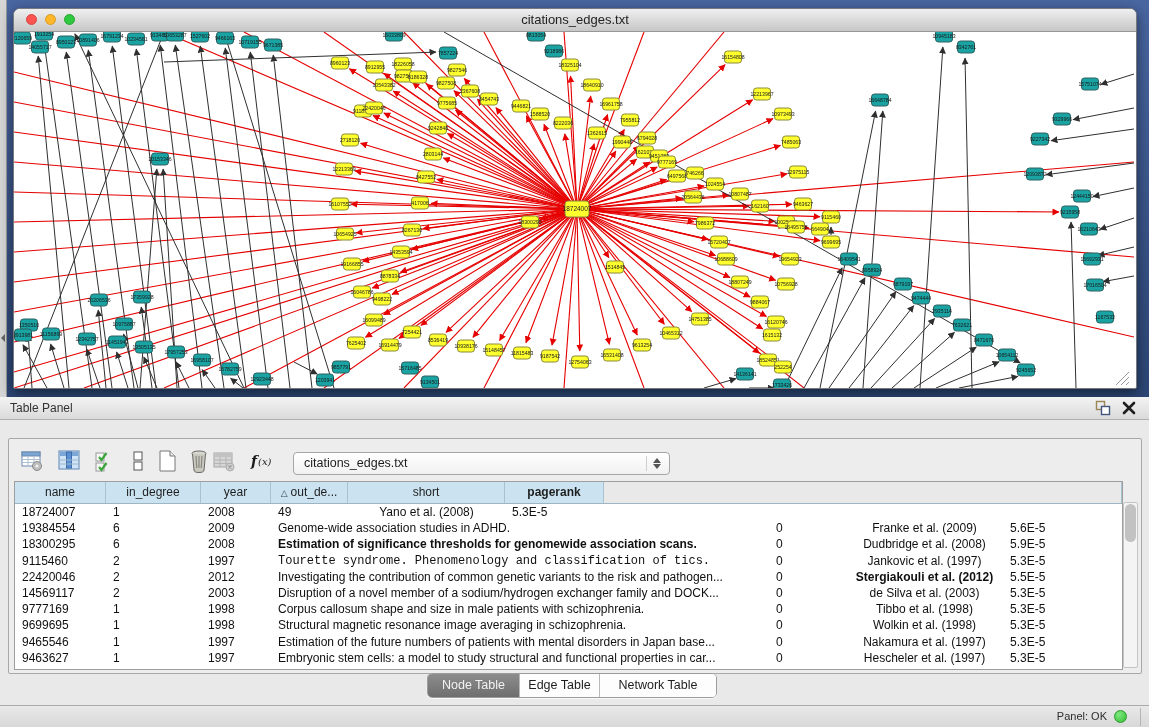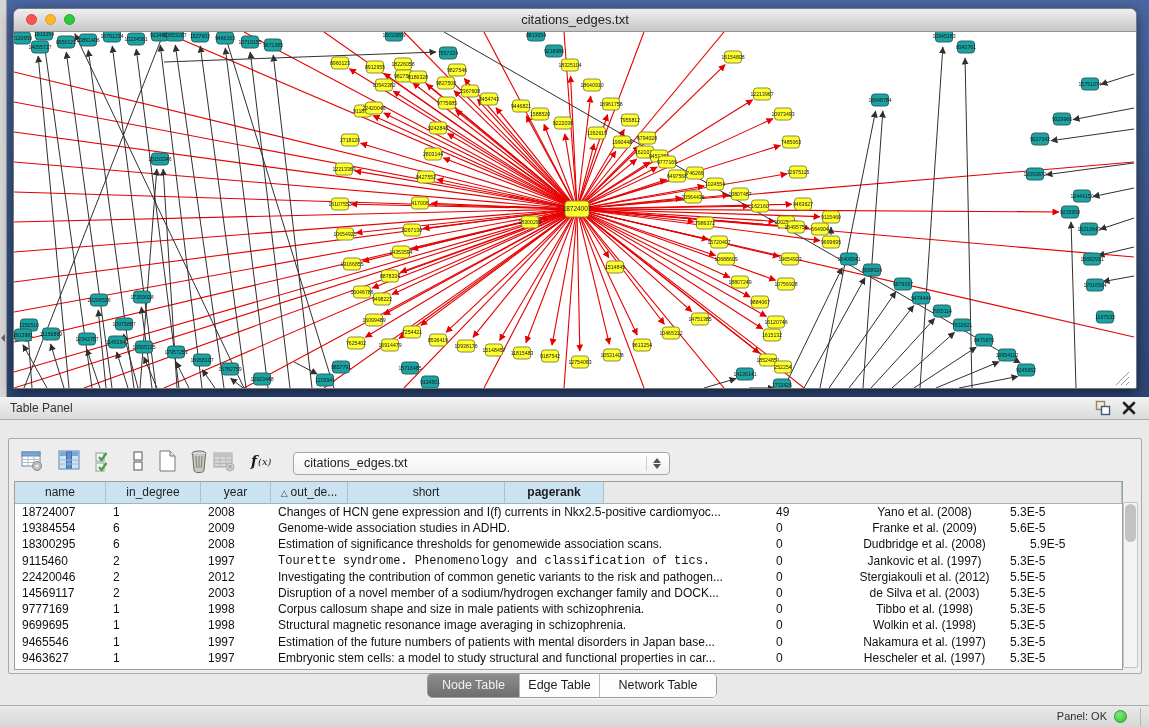--- a/index.html
+++ b/index.html
@@ -942,59 +942,58 @@
           <div class="hcell" style="width: 77px;"><span class="sort-tri">△</span>out_de...</div>
           <div class="hcell" style="width: 157px;">short</div>
           <div class="hcell" style="width: 99px; font-weight: bold;">pagerank</div>
           <div class="hcell hfill"></div>
         </div>
       <div id="tbody">
           <div class="row">
             <div class="cell" style="width: 91px;">18724007</div>
             <div class="cell" style="width: 95px;">1</div>
             <div class="cell" style="width: 70px;">2008</div>
-            <div class="cell" style="width: 498px;">Changes of HCN gene expression and I(f) currents in Nkx2.5-positive cardiomyoc...</div>
             <div class="cell" style="width: 77px;">49</div>
             <div class="cell center" style="width: 157px;">Yano et al. (2008)</div>
             <div class="cell" style="width: 99px;">5.3E-5</div>
           </div>
           <div class="row">
             <div class="cell" style="width: 91px;">19384554</div>
             <div class="cell" style="width: 95px;">6</div>
             <div class="cell" style="width: 70px;">2009</div>
             <div class="cell" style="width: 498px;">Genome-wide association studies in ADHD.</div>
             <div class="cell" style="width: 77px;">0</div>
             <div class="cell center" style="width: 157px;">Franke et al. (2009)</div>
             <div class="cell" style="width: 99px;">5.6E-5</div>
           </div>
           <div class="row">
             <div class="cell" style="width: 91px;">18300295</div>
             <div class="cell" style="width: 95px;">6</div>
             <div class="cell" style="width: 70px;">2008</div>
-            <div class="cell" style="width: 498px;">Estimation of significance thresholds for genomewide association scans.</div>
+            <div class="cell" style="width: 498px; font-weight: bold;">Estimation of significance thresholds for genomewide association scans.</div>
             <div class="cell" style="width: 77px;">0</div>
             <div class="cell center" style="width: 157px;">Dudbridge et al. (2008)</div>
-            <div class="cell" style="width: 99px; margin-left: 20px;">5.9E-5</div>
+            <div class="cell" style="width: 99px;">5.9E-5</div>
           </div>
           <div class="row">
             <div class="cell" style="width: 91px;">9115460</div>
             <div class="cell" style="width: 95px;">2</div>
             <div class="cell" style="width: 70px;">1997</div>
             <div class="cell" style="width: 498px; font-family: Liberation Mono, monospace;">Tourette syndrome. Phenomenology and classification of tics.</div>
             <div class="cell" style="width: 77px;">0</div>
             <div class="cell center" style="width: 157px;">Jankovic et al. (1997)</div>
             <div class="cell" style="width: 99px;">5.3E-5</div>
           </div>
           <div class="row">
             <div class="cell" style="width: 91px;">22420046</div>
             <div class="cell" style="width: 95px;">2</div>
             <div class="cell" style="width: 70px;">2012</div>
             <div class="cell" style="width: 498px;">Investigating the contribution of common genetic variants to the risk and pathogen...</div>
             <div class="cell" style="width: 77px;">0</div>
-            <div class="cell center" style="width: 157px;">Stergiakouli et al. (2012)</div>
+            <div class="cell center" style="width: 157px; font-weight: bold;">Stergiakouli et al. (2012)</div>
             <div class="cell" style="width: 99px;">5.5E-5</div>
           </div>
           <div class="row">
             <div class="cell" style="width: 91px;">14569117</div>
             <div class="cell" style="width: 95px;">2</div>
             <div class="cell" style="width: 70px;">2003</div>
             <div class="cell" style="width: 498px;">Disruption of a novel member of a sodium/hydrogen exchanger family and DOCK...</div>
             <div class="cell" style="width: 77px;">0</div>
             <div class="cell center" style="width: 157px;">de Silva et al. (2003)</div>
             <div class="cell" style="width: 99px;">5.3E-5</div>

